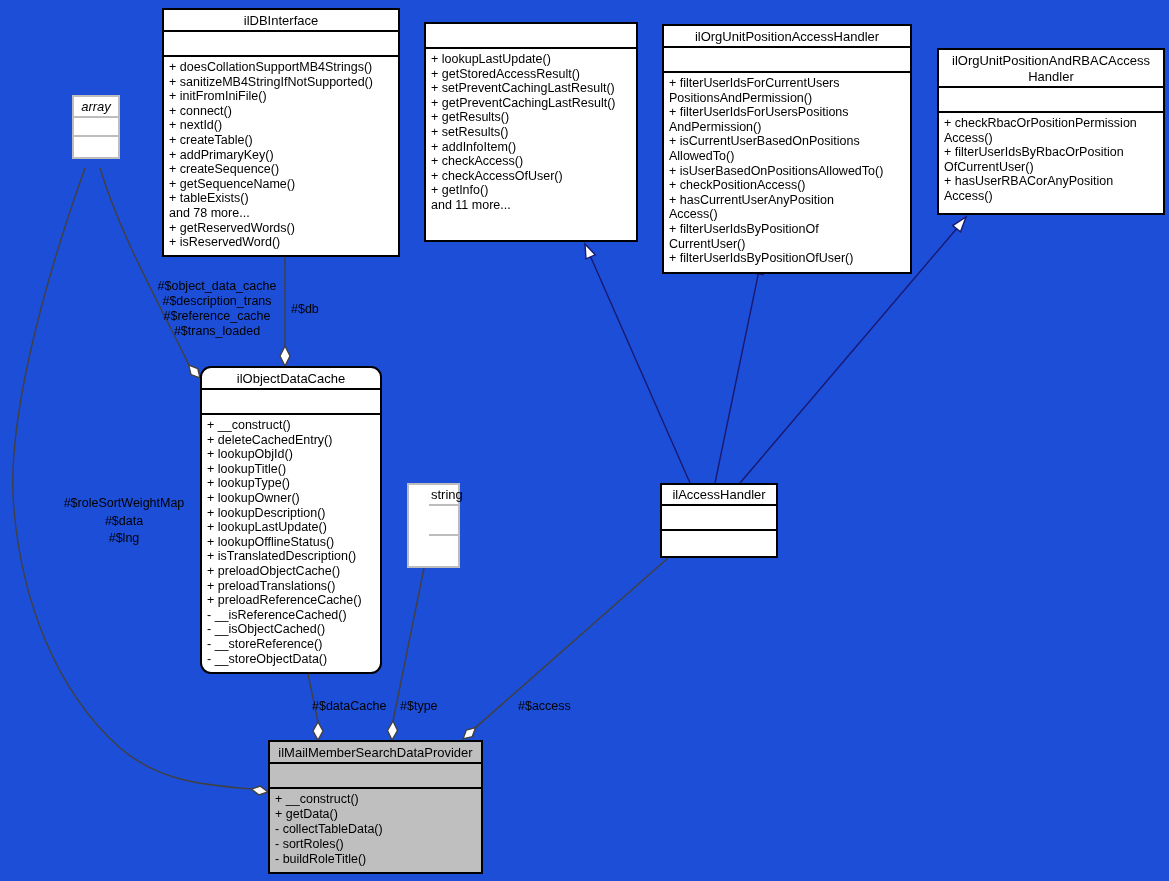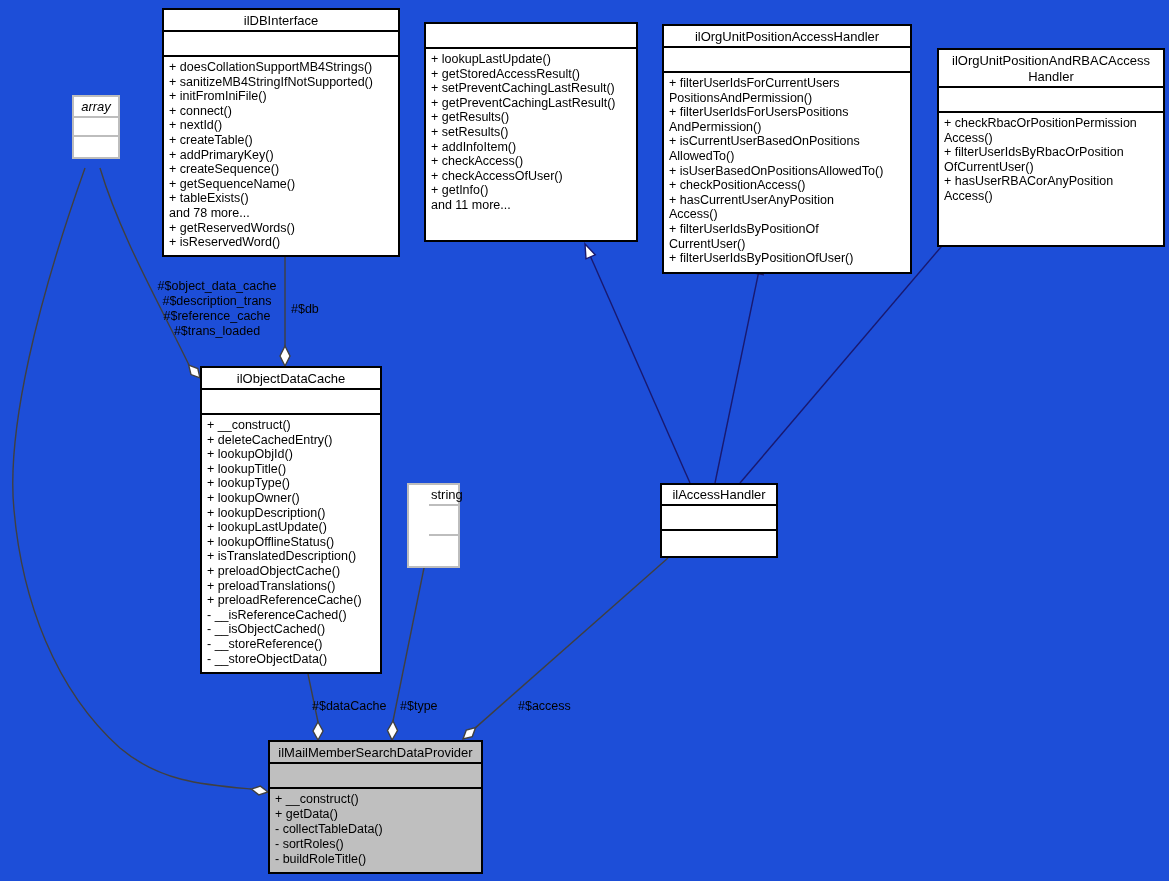--- a/index.html
+++ b/index.html
@@ -111,41 +111,41 @@
         <div>+ isUserBasedOnPositionsAllowedTo()</div>
         <div>+ checkPositionAccess()</div>
         <div>+ hasCurrentUserAnyPosition</div>
         <div>Access()</div>
         <div>+ filterUserIdsByPositionOf</div>
         <div>CurrentUser()</div>
         <div>+ filterUserIdsByPositionOfUser()</div>
       </div>
   </div>
 
-  <div class="classbox" style="left:937px;top:48px;width:228px;height:199px;">
+  <div class="classbox" style="left:937px;top:48px;width:228px;height:167px;">
     <div class="ctitle">ilOrgUnitPositionAndRBACAccess
 Handler</div>
     <div class="cattrs"></div>
     <div class="cmembers">
         <div>+ checkRbacOrPositionPermission</div>
         <div>Access()</div>
         <div>+ filterUserIdsByRbacOrPosition</div>
         <div>OfCurrentUser()</div>
         <div>+ hasUserRBACorAnyPosition</div>
         <div>Access()</div>
       </div>
   </div>
 
   <div class="classbox soft" style="left:72px;top:95px;width:48px;height:64px;font-style:italic;">
     <div class="ctitle" style="padding-top:2px;">array</div>
     <div class="cattrs" style="flex:1 1 auto;"></div>
     <div class="cmembers" style="flex:1 1 auto;"></div>
   </div>
 
-  <div class="classbox" style="left:200px;top:366px;width:182px;height:308px;">
+  <div class="classbox" style="left:200px;top:366px;width:182px;height:308px;border-radius:11px;">
     <div class="ctitle">ilObjectDataCache</div>
     <div class="cattrs"></div>
     <div class="cmembers">
         <div>+ __construct()</div>
         <div>+ deleteCachedEntry()</div>
         <div>+ lookupObjId()</div>
         <div>+ lookupTitle()</div>
         <div>+ lookupType()</div>
         <div>+ lookupOwner()</div>
         <div>+ lookupDescription()</div>
@@ -184,17 +184,20 @@
         <div>- sortRoles()</div>
         <div>- buildRoleTitle()</div>
       </div>
   </div>
 
   <div class="edge-label center" style="left:150px;top:279px;width:134px;">#$object_data_cache
 #$description_trans
 #$reference_cache
 #$trans_loaded</div>
   <div class="edge-label" style="left:291px;top:302px;">#$db</div>
+  <div class="edge-label center" style="left:55px;top:495px;width:138px;line-height:17.5px;">#$roleSortWeightMap
+#$data
+#$lng</div>
   <div class="edge-label" style="left:312px;top:699px;">#$dataCache</div>
   <div class="edge-label" style="left:400px;top:699px;">#$type</div>
   <div class="edge-label" style="left:518px;top:699px;">#$access</div>
 
 </div>
 
 </body></html>

